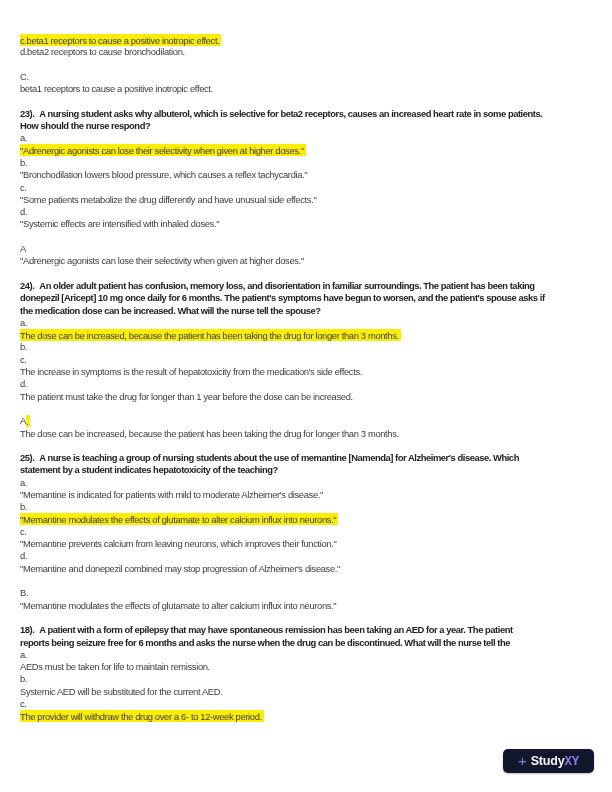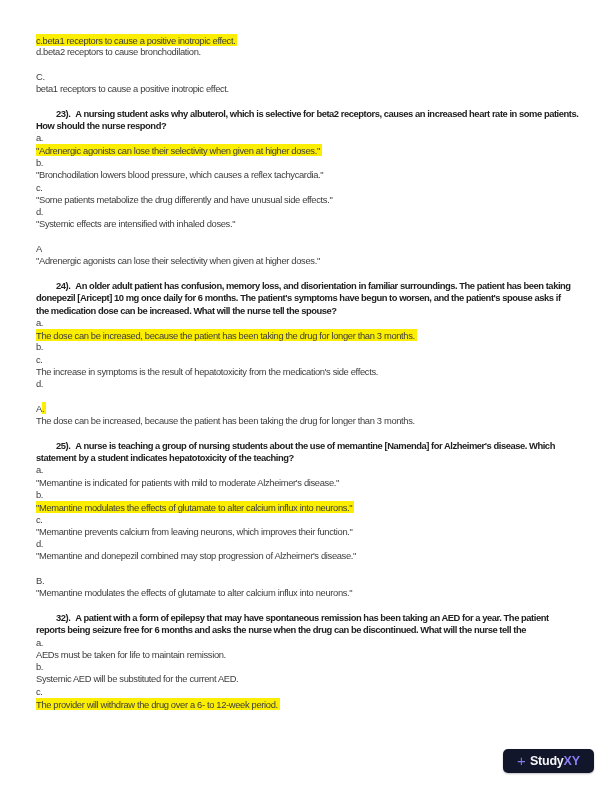--- a/index.html
+++ b/index.html
@@ -5,42 +5,42 @@
   html, body { margin: 0; padding: 0; }
   body {
     width: 612px; height: 792px;
     background: #ffffff;
     position: relative;
     overflow: hidden;
     font-family: "Liberation Sans", sans-serif;
   }
   .doc {
     position: absolute;
-    left: 36px; top: 34px;
+    left: 20px; top: 34px;
     width: 560px;
   }
   .line {
     font-size: 9.4px;
     line-height: 12.3px;
     height: 12.3px;
     color: var(--body-text, #3d3d3d);
     letter-spacing: -0.35px;
     white-space: pre;
   }
   .line.bold {
     font-weight: bold;
     color: var(--question-text, #212121);
     letter-spacing: -0.45px;
   }
   .blank { height: 12.3px; }
   .hl {
     background: var(--hl, #fbee00);
     padding: 0.5px 2px 0.5px 0;
   }
-  .qnum { margin-right: 5px; margin-left: 20px; }
+  .qnum { margin-right: 5px; }
   .logo {
     position: absolute;
     left: 503px; top: 749px;
     width: 91px; height: 24px;
     background: var(--logo-bg, #12162a);
     border-radius: 5px;
     display: flex;
     align-items: center;
     justify-content: center;
     gap: 4px;
@@ -52,21 +52,21 @@
     font-weight: 400;
     line-height: 1;
     margin-top: -2px;
   }
   .logo .brand {
     font-size: 12.5px;
     font-weight: bold;
     color: var(--logo-brand, #f5f5f7);
     letter-spacing: -0.2px;
   }
-  .logo .brand .xy { color: var(--logo-accent, #8b7cf6); }
+  .logo .brand .xy { color: var(--logo-accent, #8b7cf6); font-family: Liberation Mono, monospace; }
 </style>
 </head>
 <body style="--hl: #fbee00; --body-text: #3d3d3d; --question-text: #212121; --logo-bg: #12162a; --logo-plus: #8678e8; --logo-brand: #f5f5f7; --logo-accent: #8b7cf6; background: rgb(255, 255, 255);">
 
 <div class="doc" id="doc">
     <div class="line"><span class="hl">c.beta1 receptors to cause a positive inotropic effect.</span></div>
     <div class="line"><span>d.beta2 receptors to cause bronchodilation.</span></div>
     <div class="blank"></div>
     <div class="line"><span>C.</span></div>
     <div class="line"><span>beta1 receptors to cause a positive inotropic effect.</span></div>
@@ -87,39 +87,40 @@
     <div class="blank"></div>
     <div class="line bold"><span class="qnum">24).</span><span>An older adult patient has confusion, memory loss, and disorientation in familiar surroundings. The patient has been taking</span></div>
     <div class="line bold"><span>donepezil [Aricept] 10 mg once daily for 6 months. The patient's symptoms have begun to worsen, and the patient's spouse asks if</span></div>
     <div class="line bold"><span>the medication dose can be increased. What will the nurse tell the spouse?</span></div>
     <div class="line"><span>a.</span></div>
     <div class="line"><span class="hl">The dose can be increased, because the patient has been taking the drug for longer than 3 months.</span></div>
     <div class="line"><span>b.</span></div>
     <div class="line"><span>c.</span></div>
     <div class="line"><span>The increase in symptoms is the result of hepatotoxicity from the medication's side effects.</span></div>
     <div class="line"><span>d.</span></div>
+    <div class="line"><span>The patient must take the drug for longer than 1 year before the dose can be increased.</span></div>
     <div class="blank"></div>
     <div class="line"><span>A</span><span class="hl">.</span></div>
     <div class="line"><span>The dose can be increased, because the patient has been taking the drug for longer than 3 months.</span></div>
     <div class="blank"></div>
     <div class="line bold"><span class="qnum">25).</span><span>A nurse is teaching a group of nursing students about the use of memantine [Namenda] for Alzheimer's disease. Which</span></div>
     <div class="line bold"><span>statement by a student indicates hepatotoxicity of the teaching?</span></div>
     <div class="line"><span>a.</span></div>
     <div class="line"><span>"Memantine is indicated for patients with mild to moderate Alzheimer's disease."</span></div>
     <div class="line"><span>b.</span></div>
     <div class="line"><span class="hl">"Memantine modulates the effects of glutamate to alter calcium influx into neurons."</span></div>
     <div class="line"><span>c.</span></div>
     <div class="line"><span>"Memantine prevents calcium from leaving neurons, which improves their function."</span></div>
     <div class="line"><span>d.</span></div>
     <div class="line"><span>"Memantine and donepezil combined may stop progression of Alzheimer's disease."</span></div>
     <div class="blank"></div>
     <div class="line"><span>B.</span></div>
     <div class="line"><span>"Memantine modulates the effects of glutamate to alter calcium influx into neurons."</span></div>
     <div class="blank"></div>
-    <div class="line bold"><span class="qnum">32).</span><span>A patient with a form of epilepsy that may have spontaneous remission has been taking an AED for a year. The patient</span></div>
+    <div class="line bold"><span class="qnum">18).</span><span>A patient with a form of epilepsy that may have spontaneous remission has been taking an AED for a year. The patient</span></div>
     <div class="line bold"><span>reports being seizure free for 6 months and asks the nurse when the drug can be discontinued. What will the nurse tell the</span></div>
     <div class="line"><span>a.</span></div>
     <div class="line"><span>AEDs must be taken for life to maintain remission.</span></div>
     <div class="line"><span>b.</span></div>
     <div class="line"><span>Systemic AED will be substituted for the current AED.</span></div>
     <div class="line"><span>c.</span></div>
     <div class="line"><span class="hl">The provider will withdraw the drug over a 6- to 12-week period.</span></div>
   </div>
 
 <div class="logo">

